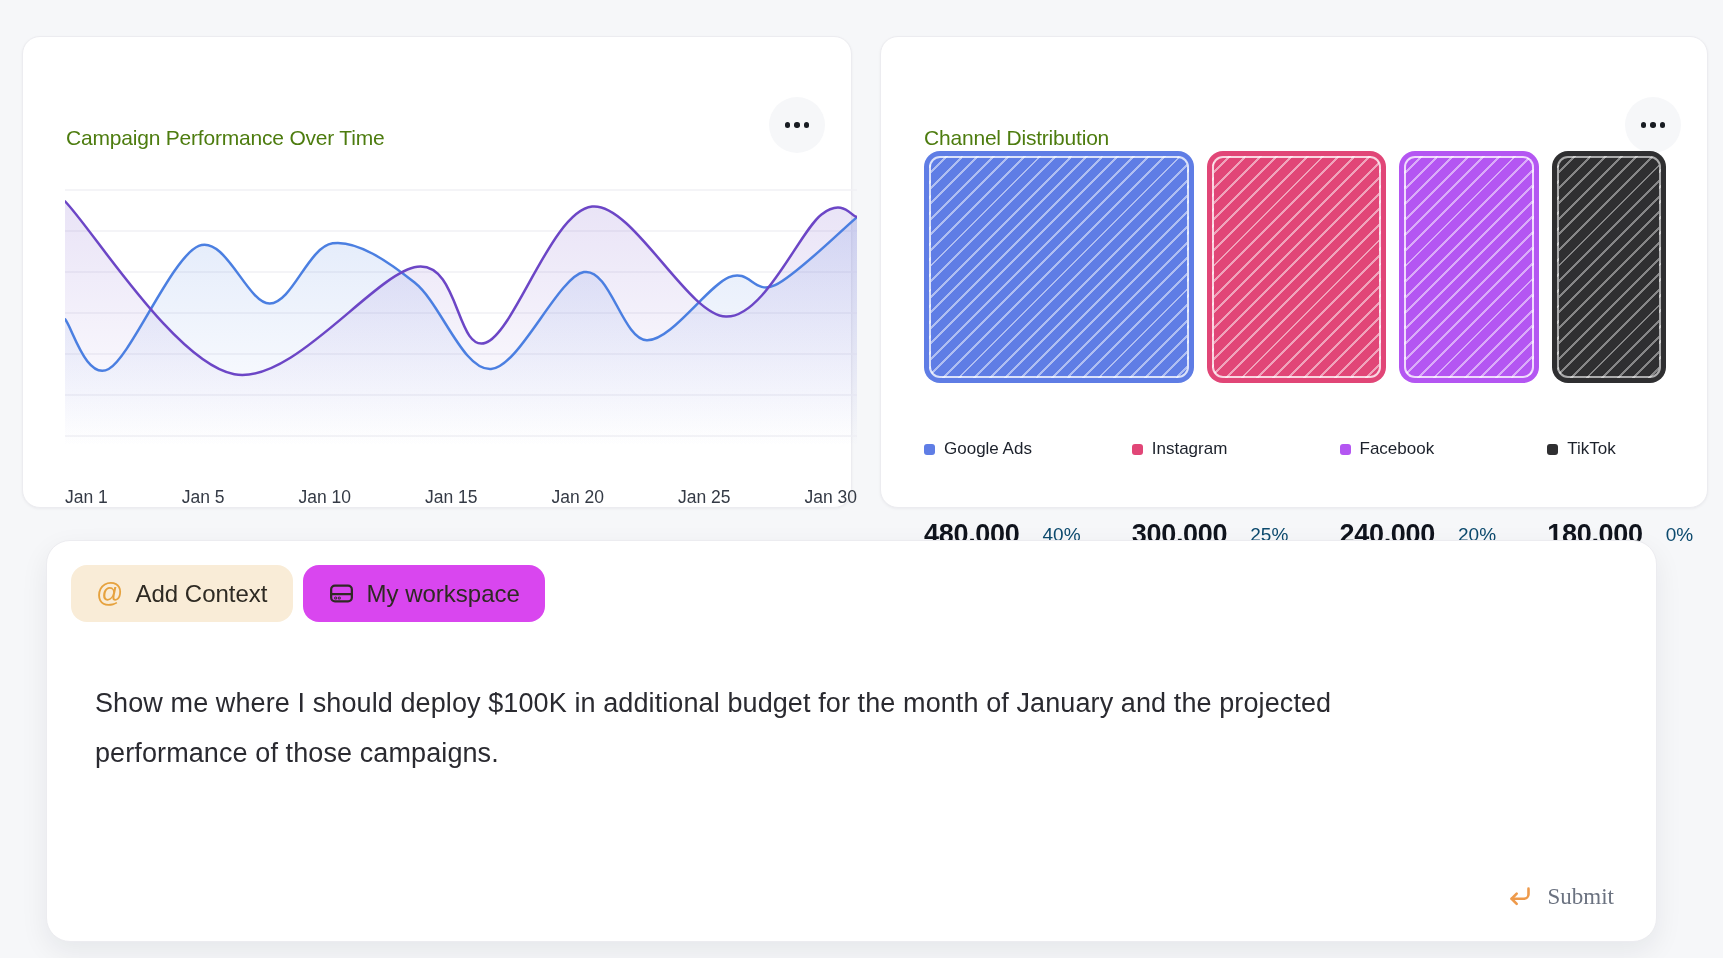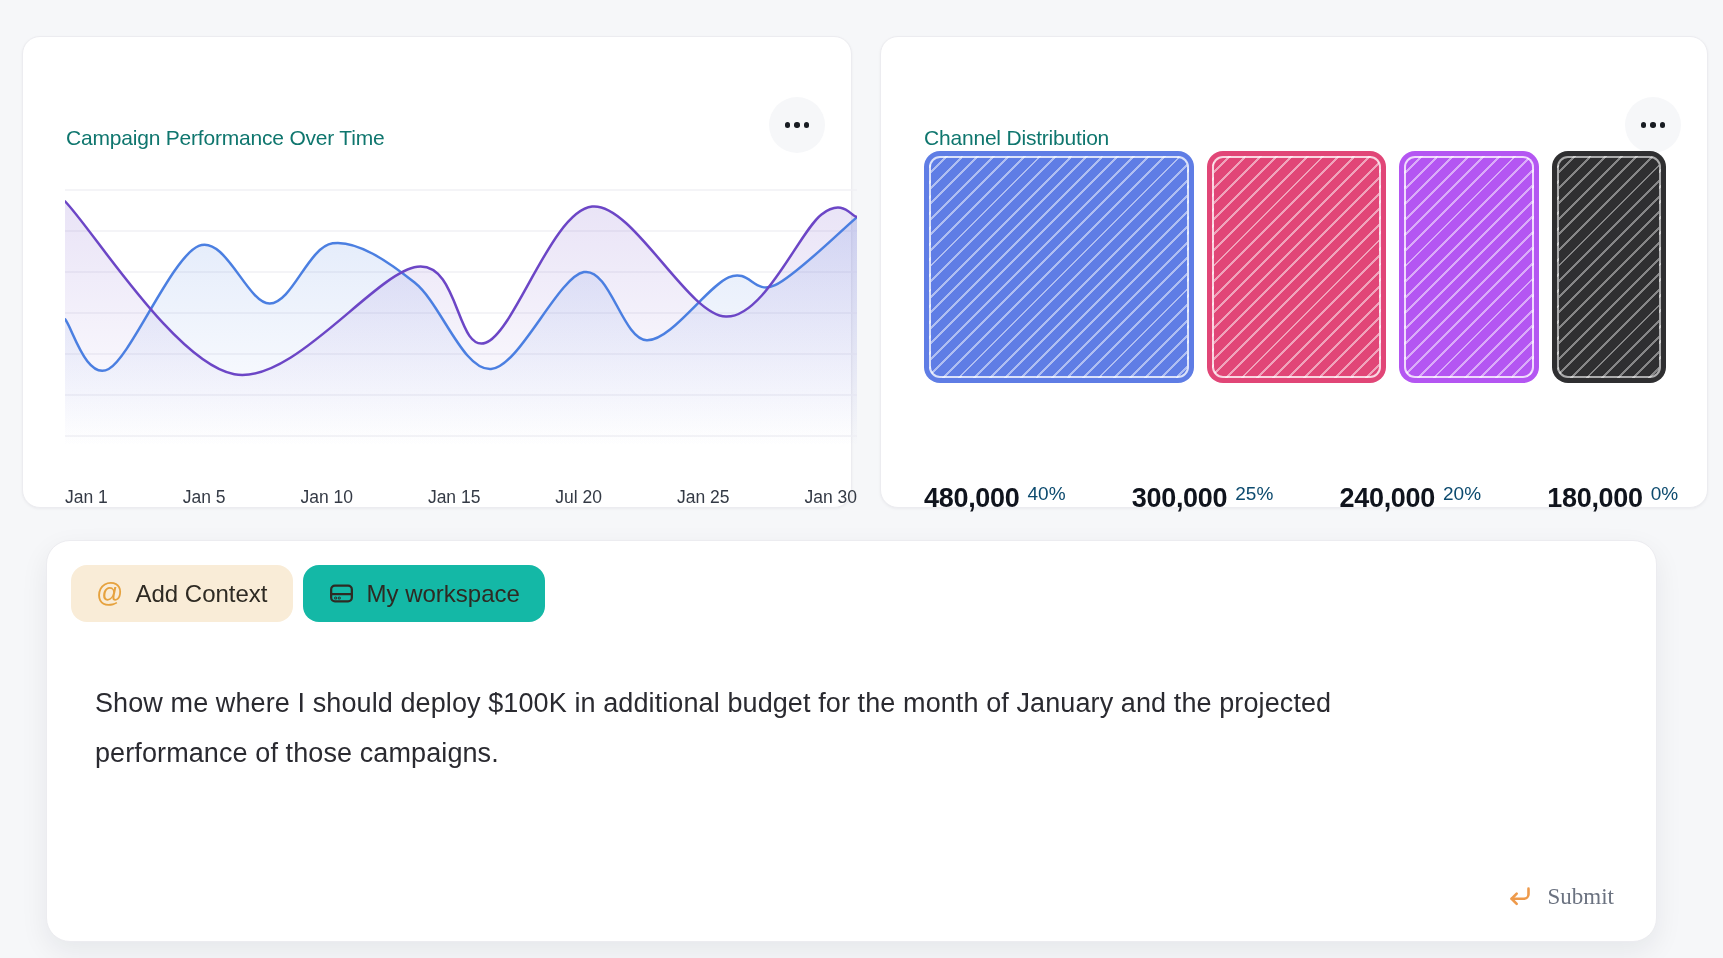--- a/index.html
+++ b/index.html
@@ -13,21 +13,21 @@
     position:absolute;background:#ffffff;border:1px solid #ececf0;
     border-radius:18px;box-shadow:0 1px 3px rgba(20,24,40,.05);
     box-sizing:border-box;
   }
   #perf-card{left:22px;top:36px;width:830px;height:472px;}
   #channel-card{left:880px;top:36px;width:828px;height:472px;}
   #composer-card{left:46px;top:540px;width:1611px;height:402px;border-radius:24px;
     box-shadow:0 10px 28px rgba(20,24,40,.07);}
   .card-title{
     position:absolute;left:43px;top:72px;font-size:21px;font-weight:500;
-    color:#0f766e;letter-spacing:-.2px;
+    color:#4d7c0f;letter-spacing:-.2px;
   }
   .menu-btn{
     position:absolute;right:26px;top:60px;width:56px;height:56px;border-radius:50%;
     background:#f6f7f9;border:none;display:flex;align-items:center;justify-content:center;
     gap:4px;cursor:pointer;
   }
   .menu-btn .dot{width:5.5px;height:5.5px;border-radius:50%;background:#181c22;}
 
   
   #perf-chart{position:absolute;left:42px;top:138px;}
@@ -58,33 +58,33 @@
   .channel-grid{
     position:absolute;left:43px;width:742px;display:grid;
     grid-template-columns:28% 28% 28% 16%;align-items:center;
   }
   #channel-legend{top:402px;}
   .legend-item{display:flex;align-items:center;gap:9px;font-size:17px;color:#1c212b;}
   .swatch{width:11px;height:11px;border-radius:3px;flex:none;}
   .swatch.s0{background:#5f7de5;} .swatch.s1{background:#e14677;}
   .swatch.s2{background:#b456f2;} .swatch.s3{background:#2f2f31;}
   #channel-stats{top:446px;}
-  .stat{display:flex;align-items:flex-start;gap:8px;}
+  .stat{display:flex;align-items:center;gap:23px;margin-top:36px;}
   .stat .val{font-size:27px;font-weight:700;color:#10141d;letter-spacing:-.3px;}
   .stat .pct{font-size:19px;color:#0c4a6e;}
 
   
   #chips{position:absolute;left:24px;top:24px;display:flex;gap:10px;}
   .chip{
     height:57px;border:none;border-radius:16px;display:flex;align-items:center;
     gap:12px;padding:0 25px;font-size:24px;color:#2e2a23;cursor:pointer;
     font-family:"Liberation Sans", sans-serif;
   }
   .chip.c0{background:#f9ecd7;}
-  .chip.c1{background:#14b8a6;}
+  .chip.c1{background:#d946ef;}
   .at-glyph{color:#e6a23e;font-size:27px;font-weight:500;line-height:1;}
   #prompt-input{
     position:absolute;left:48px;top:137px;width:1360px;min-height:110px;
     font-size:27px;line-height:50px;color:#2a2a30;outline:none;letter-spacing:.1px;
   }
   #submit{
     position:absolute;right:36px;bottom:30px;display:flex;align-items:flex-end;gap:15px;
     background:none;border:none;cursor:pointer;font-family:Liberation Serif, serif;
   }
   #submit .label{font-size:23px;color:#6b7280;}
@@ -128,21 +128,21 @@
         <path d="M0.0,144.2C7.3,152.5 21.4,206.2 43.7,194.0C66.0,181.8 107.0,81.8 133.8,70.9C160.7,60.0 182.5,129.0 204.8,128.5C227.1,128.1 243.5,71.8 267.6,68.3C291.8,64.8 323.2,86.6 349.6,107.6C376.0,128.5 397.8,195.8 426.0,194.0C454.3,192.3 493.0,101.9 518.9,97.1C544.8,92.3 557.6,164.3 581.7,165.2C605.8,166.1 642.2,111.5 663.6,102.3C685.0,93.1 688.7,120.2 710.1,110.2C731.5,100.1 778.3,53.4 792.0,42.1" fill="none" stroke="#4b7fe1" stroke-width="2.5" stroke-linecap="round"></path>
         <path d="M0.0,26.3C28.2,55.2 110.6,188.3 169.3,199.3C228.0,210.2 310.4,97.1 352.3,91.8C394.2,86.6 391.4,177.9 420.6,167.8C449.7,157.8 487.0,35.9 527.1,31.6C567.1,27.2 622.7,140.3 660.9,141.6C699.1,142.9 734.6,56.0 756.5,39.4C778.3,22.8 786.1,41.6 792.0,42.1" fill="none" stroke="#6c46c6" stroke-width="2.5" stroke-linecap="round"></path>
       </g>
   </svg>
 
   <div id="perf-xlabels">
     <span>Jan 1</span>
     <span>Jan 5</span>
     <span>Jan 10</span>
     <span>Jan 15</span>
-    <span>Jul 20</span>
+    <span>Jan 20</span>
     <span>Jan 25</span>
     <span>Jan 30</span>
   </div>
 </section>
 
 <section class="card" id="channel-card">
   <h2 class="card-title">Channel Distribution</h2>
   <button class="menu-btn">
     <span class="dot"></span>
     <span class="dot"></span>
@@ -157,20 +157,38 @@
         <div class="block-inner"></div>
       </div>
     <div class="block b2">
         <div class="block-inner"></div>
       </div>
     <div class="block b3">
         <div class="block-inner"></div>
       </div>
   </div>
 
+  <div class="channel-grid" id="channel-legend">
+    <div class="legend-item">
+      <span class="swatch s0"></span>
+      <span>Google Ads</span>
+    </div>
+    <div class="legend-item">
+      <span class="swatch s1"></span>
+      <span>Instagram</span>
+    </div>
+    <div class="legend-item">
+      <span class="swatch s2"></span>
+      <span>Facebook</span>
+    </div>
+    <div class="legend-item">
+      <span class="swatch s3"></span>
+      <span>TikTok</span>
+    </div>
+  </div>
 
   <div class="channel-grid" id="channel-stats">
     <div class="stat">
       <span class="val">480,000</span>
       <span class="pct">40%</span>
     </div>
     <div class="stat">
       <span class="val">300,000</span>
       <span class="pct">25%</span>
     </div>

